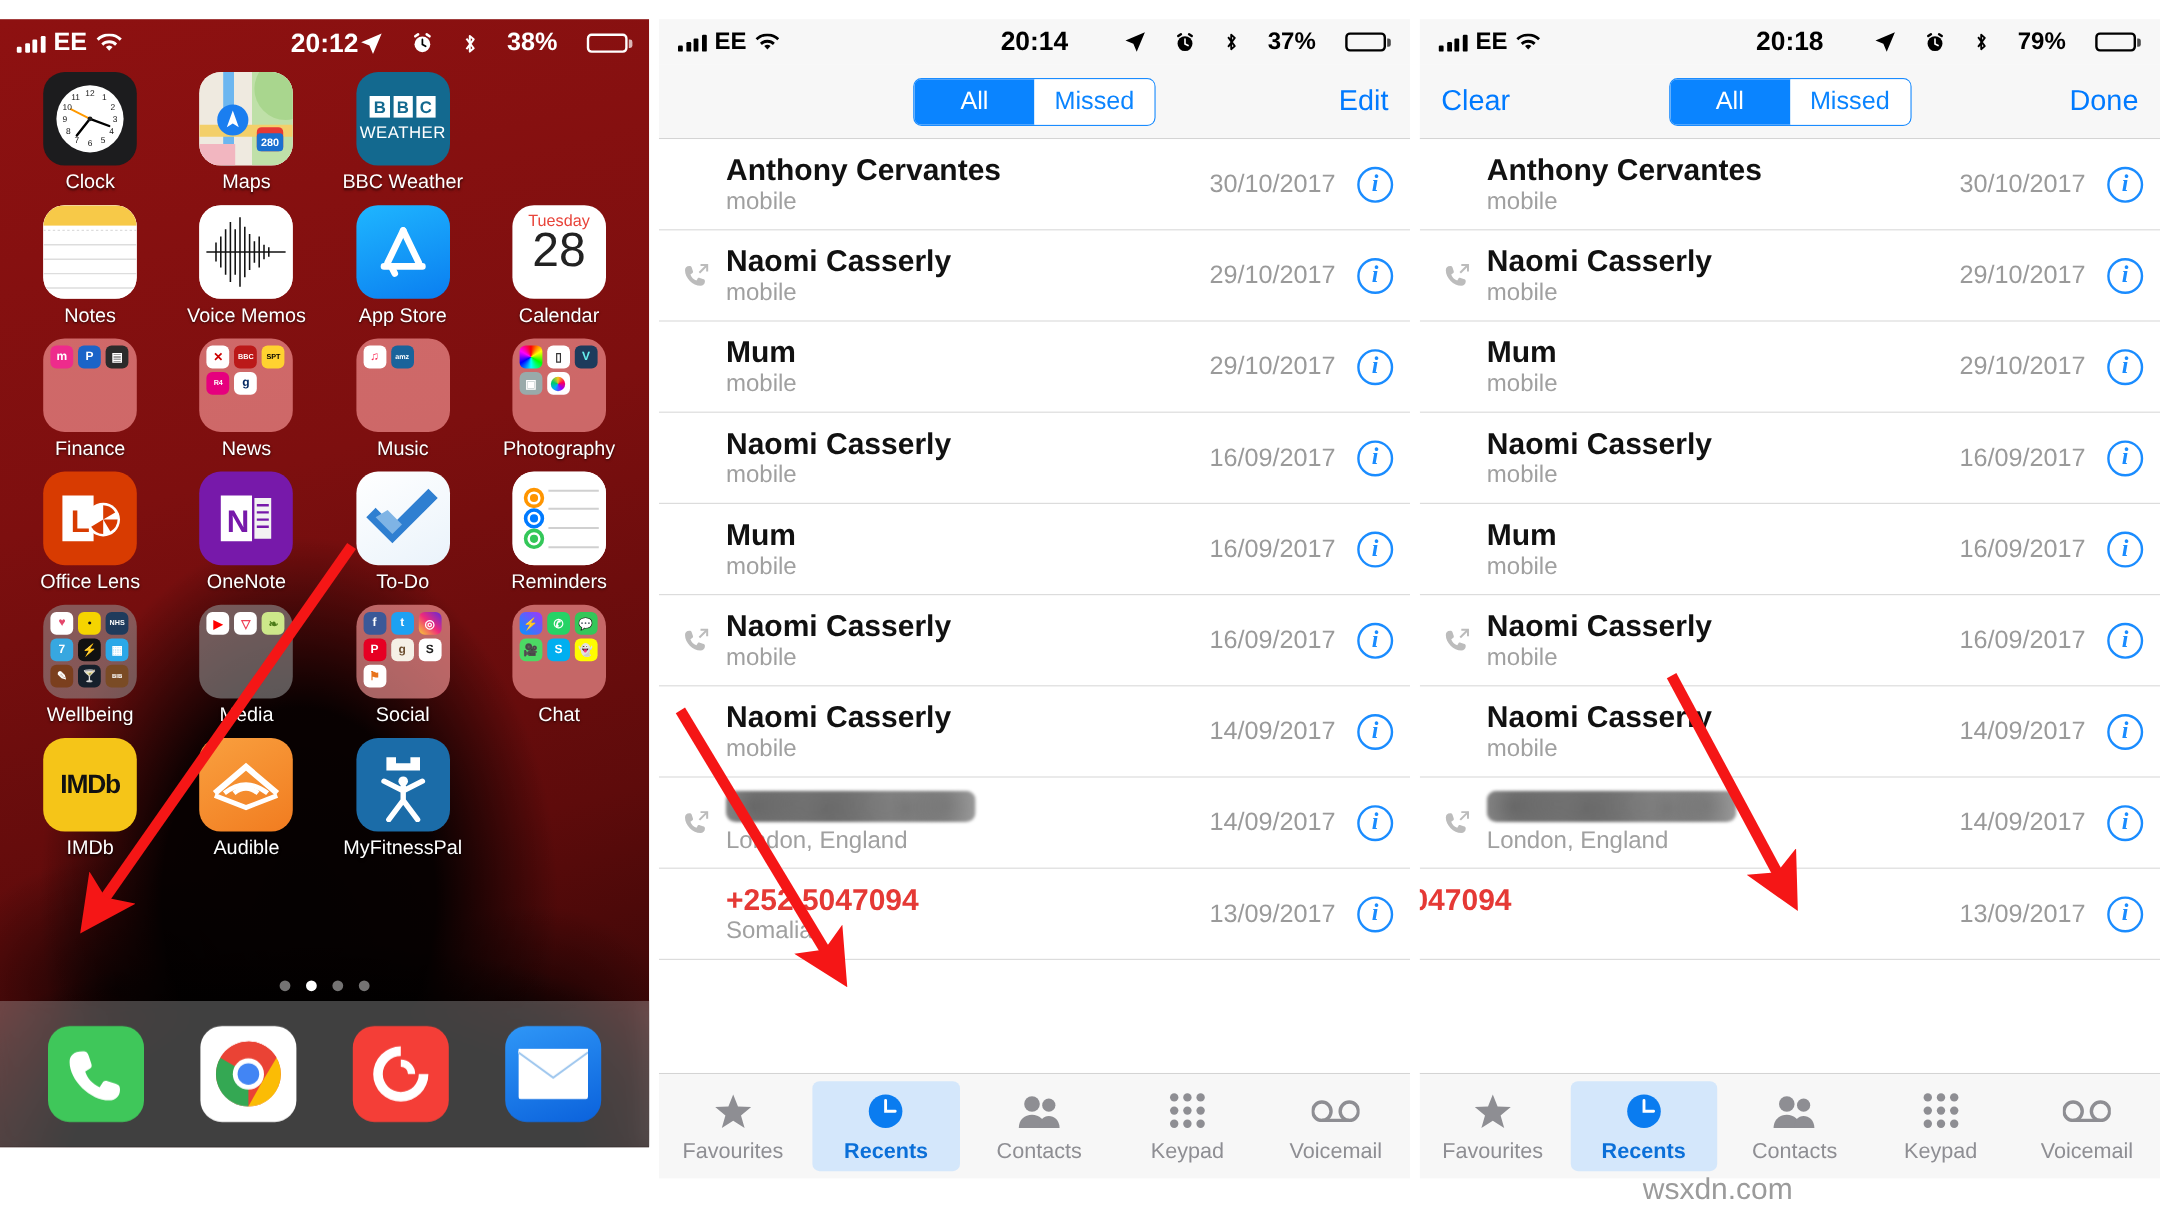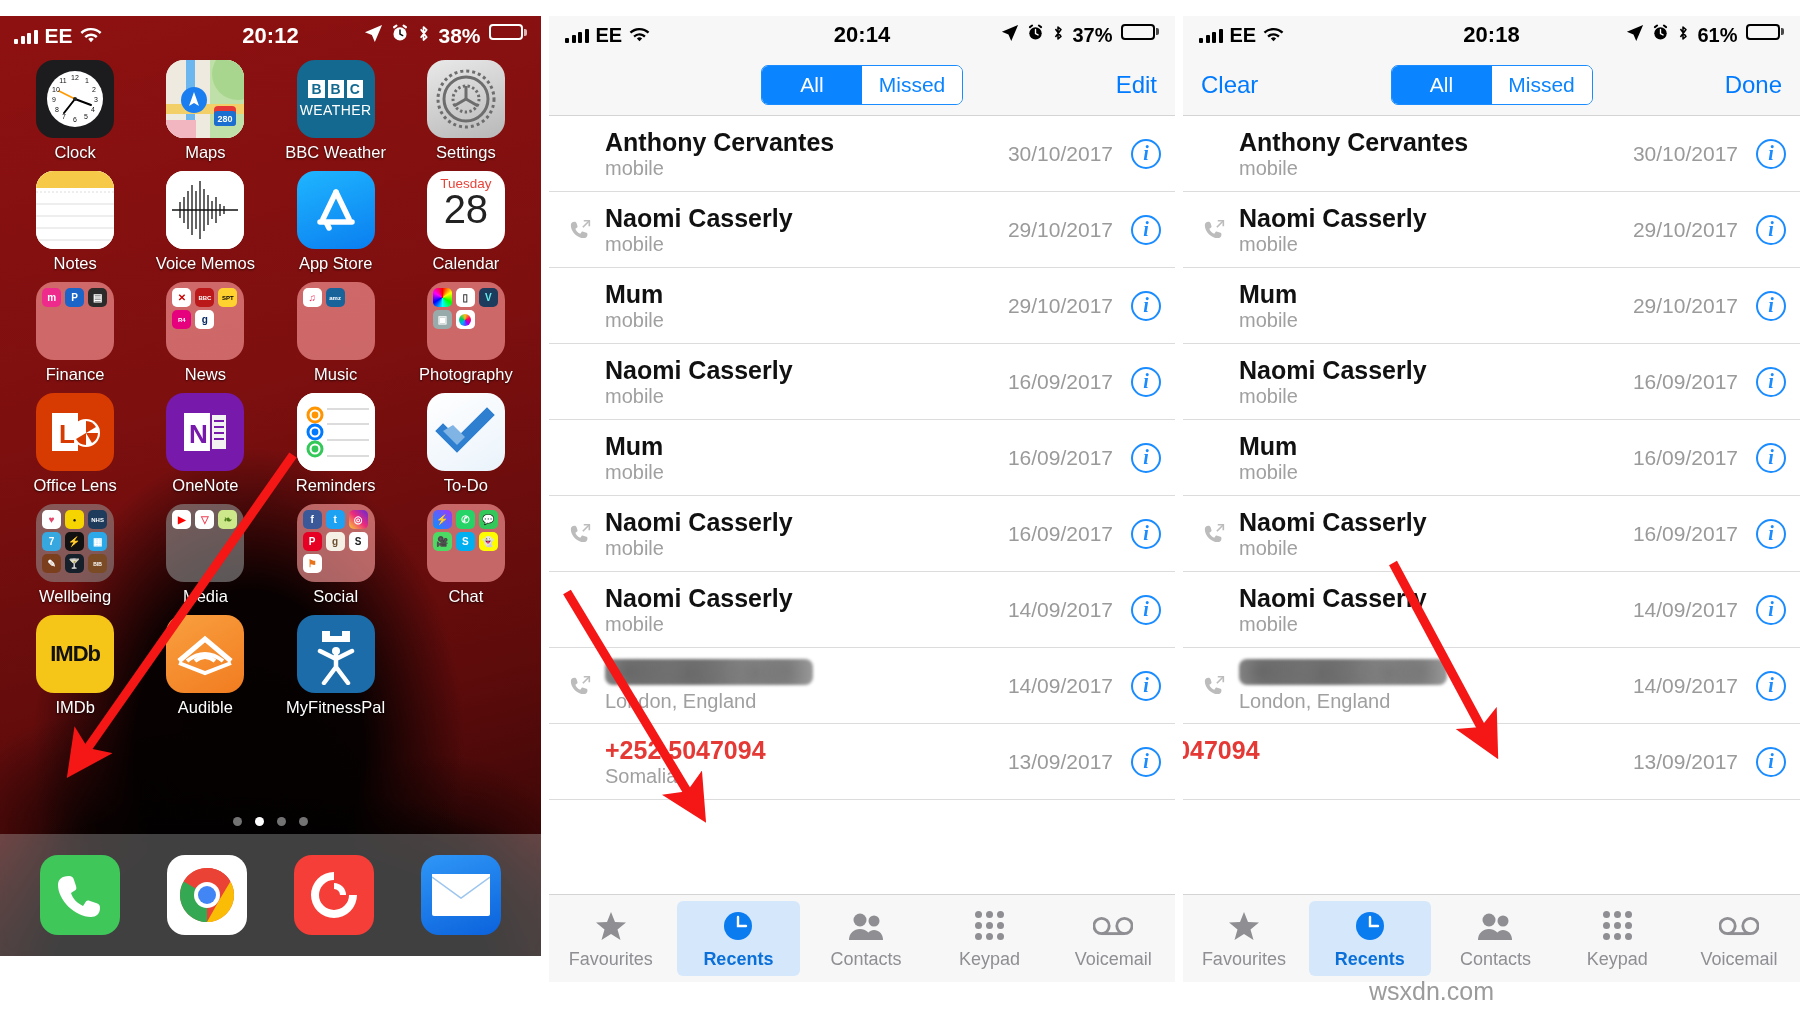--- a/index.html
+++ b/index.html
@@ -28,21 +28,21 @@
       linear-gradient(165deg, #8e1111 0%, #7d0f0f 40%, #5e0b0b 72%, #2a0505 100%);
     overflow: hidden;
   }
   .statusbar-dark {
     position: absolute; top: 0; left: 0; right: 0; height: 40px;
     display: flex; align-items: center; color: #fff;
     font-size: 21px; font-weight: bold; padding: 0 14px;
   }
   .sb-left { display: flex; align-items: center; gap: 7px; }
   .sb-center { position: absolute; left: 0; right: 0; text-align: center; font-size: 22px; font-weight: bold; pointer-events: none;}
-  .sb-right { margin-left: auto; display: flex; align-items: flex-start; gap: 8px; z-index: 2;}
+  .sb-right { margin-left: auto; display: flex; align-items: center; gap: 24px; z-index: 2;}
   .sig { display: inline-flex; align-items: flex-end; gap: 2.5px; height: 15px; }
   .sig i { display: block; width: 4px; background: currentColor; border-radius: 1px; }
   .sig i:nth-child(1){height:5px} .sig i:nth-child(2){height:8px}
   .sig i:nth-child(3){height:11px} .sig i:nth-child(4){height:14px}
   .batt { display: inline-flex; align-items: center; }
   .batt-body { width: 34px; height: 16px; border: 2px solid currentColor; border-radius: 4px; padding: 2px; }
   .batt-fill { height: 100%; background: currentColor; border-radius: 1px; }
   .batt-cap { width: 3px; height: 7px; background: currentColor; border-radius: 0 2px 2px 0; margin-left: 1.5px; opacity:.7 }
 
   .app-grid { position: absolute; top: 44px; left: 0; right: 0; padding: 0 10px; }
@@ -241,37 +241,20 @@
             <div class="app-ico" style="background:#13698f;flex-direction:column;gap:4px">
               <div style="display:flex;gap:3px">
                 <span style="background:#fff;color:#13698f;font-weight:bold;font-size:14px;padding:1px 3px">B</span>
                 <span style="background:#fff;color:#13698f;font-weight:bold;font-size:14px;padding:1px 3px">B</span>
                 <span style="background:#fff;color:#13698f;font-weight:bold;font-size:14px;padding:1px 3px">C</span>
               </div>
               <div style="color:#fff;font-size:14px;letter-spacing:.4px">WEATHER</div>
             </div>
             <div class="app-lbl">BBC Weather</div>
           </div>
-          <div class="app-cell">
-            <div class="app-ico" style="background:linear-gradient(160deg,#e9e9e9,#b8b8b8)">
-              <svg width="66" height="66" viewBox="0 0 66 66">
-                <g fill="none" stroke="#6d6d6d" stroke-width="3">
-                  <circle cx="33" cy="33" r="28" stroke-dasharray="3 3"></circle>
-                  <circle cx="33" cy="33" r="22"></circle>
-                  <circle cx="33" cy="33" r="13" stroke-dasharray="2.4 2.4"></circle>
-                </g>
-                <g stroke="#6d6d6d" stroke-width="3">
-                  <line x1="33" y1="20" x2="33" y2="33"></line>
-                  <line x1="33" y1="33" x2="45" y2="40"></line>
-                  <line x1="33" y1="33" x2="21" y2="40"></line>
-                </g>
-              </svg>
-            </div>
-            <div class="app-lbl">Settings</div>
-          </div>
         </div>
 
         <div class="app-row">
           <div class="app-cell">
             <div class="app-ico">
               <svg width="78" height="78" viewBox="0 0 78 78">
                 <rect width="78" height="78" fill="#fff"></rect>
                 <rect width="78" height="17" fill="#f7c948"></rect>
                 <g stroke="#ddd" stroke-width="1.2">
                   <line x1="0" y1="21" x2="78" y2="21" stroke-dasharray="2 2"></line>
@@ -403,48 +386,48 @@
                     <line x1="38" y1="18" x2="48" y2="18"></line>
                     <line x1="38" y1="24" x2="48" y2="24"></line>
                     <line x1="38" y1="30" x2="48" y2="30"></line>
                     <line x1="38" y1="36" x2="48" y2="36"></line>
                   </g>
               </svg>
             </div>
             <div class="app-lbl">OneNote</div>
           </div>
           <div class="app-cell">
+            <div class="app-ico" style="background:linear-gradient(150deg,#fff,#eaf3fb)">
+              <svg width="62" height="62" viewBox="0 0 62 62">
+                <path d="M8 30 22 44 52 14" stroke="#2f7fd1" stroke-width="11" fill="none" stroke-linecap="square"></path>
+                <path d="M8 30 22 44 30 36 18 24Z" fill="#7fb4e5"></path>
+              </svg>
+            </div>
+            <div class="app-lbl">To-Do</div>
+          </div>
+          <div class="app-cell">
             <div class="app-ico">
               <svg width="78" height="78" viewBox="0 0 78 78">
                 <rect width="78" height="78" fill="#fff"></rect>
                 <circle cx="18" cy="22" r="7" fill="none" stroke="#ff9500" stroke-width="3"></circle>
                   <circle cx="18" cy="22" r="3.4" fill="#ff9500"></circle>
                 <circle cx="18" cy="39" r="7" fill="none" stroke="#007aff" stroke-width="3"></circle>
                   <circle cx="18" cy="39" r="3.4" fill="#007aff"></circle>
                 <circle cx="18" cy="56" r="7" fill="none" stroke="#34c759" stroke-width="3"></circle>
                   <circle cx="18" cy="56" r="3.4" fill="#34c759"></circle>
                 <g stroke="#d0d0d0" stroke-width="1.6">
                   <line x1="30" y1="16" x2="72" y2="16"></line>
                     <line x1="30" y1="31" x2="72" y2="31"></line>
                   <line x1="30" y1="47" x2="72" y2="47"></line>
                     <line x1="30" y1="63" x2="72" y2="63"></line>
                 </g>
               </svg>
             </div>
             <div class="app-lbl">Reminders</div>
           </div>
-          <div class="app-cell">
-            <div class="app-ico" style="background:linear-gradient(150deg,#fff,#eaf3fb)">
-              <svg width="62" height="62" viewBox="0 0 62 62">
-                <path d="M8 30 22 44 52 14" stroke="#2f7fd1" stroke-width="11" fill="none" stroke-linecap="square"></path>
-                <path d="M8 30 22 44 30 36 18 24Z" fill="#7fb4e5"></path>
-              </svg>
-            </div>
-            <div class="app-lbl">To-Do</div>
-          </div>
         </div>
 
         <div class="app-row">
           <div class="app-cell">
             <div class="app-ico folder" style="background:rgba(150,150,150,0.55)">
               <div class="folder-grid">
                 <span class="mini" style="background:#fff;color:#e4466b">♥</span>
                 <span class="mini" style="background:#f5d400;color:#111;font-size:6px">●</span>
                 <span class="mini" style="background:#1f3b5c;font-size:6px">NHS</span>
                 <span class="mini" style="background:#37a7e0">7</span>
@@ -811,21 +794,21 @@
               <path d="M19 1 1 8.6l7.3 3 3.1 7.4Z" fill="#000"></path>
             </svg>
           <svg width="17" height="17" viewBox="0 0 20 20">
             <circle cx="10" cy="11" r="7.3" fill="#000"></circle>
             <path d="M10 6.5v4.8l3 1.6" stroke="#fff" stroke-width="1.6" fill="none" stroke-linecap="round"></path>
             <path d="M3.4 3.6 6 1.8M16.6 3.6 14 1.8" stroke="#000" stroke-width="2.4" stroke-linecap="round"></path>
           </svg>
           <svg width="12" height="18" viewBox="0 0 14 20">
               <path d="M4 5.3 10.5 14 7 17V3l3.5 3L4 14.7" stroke="#000" stroke-width="1.8" fill="none" stroke-linejoin="round"></path>
             </svg>
-          <span>61%</span>
+          <span>79%</span>
           <span class="batt">
             <span class="batt-body"><span class="batt-fill" style="width:36%"></span></span>
               <span class="batt-cap"></span>
           </span>
         </div>
       </div>
 
       <div class="navbar">
         <div class="navlink">Clear</div>
         <div class="seg">

